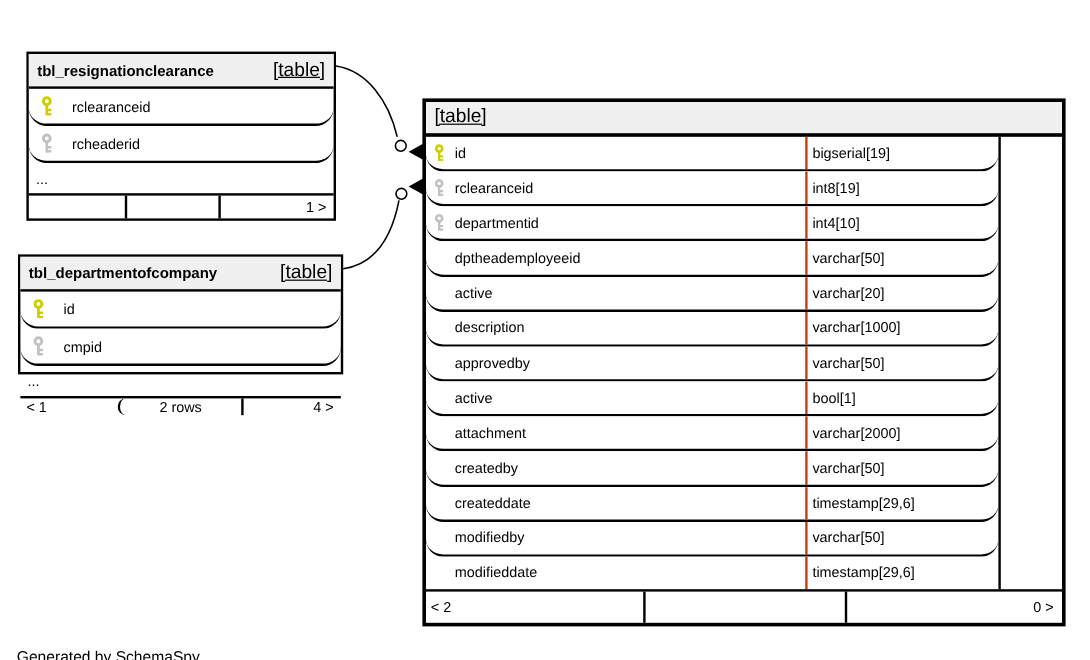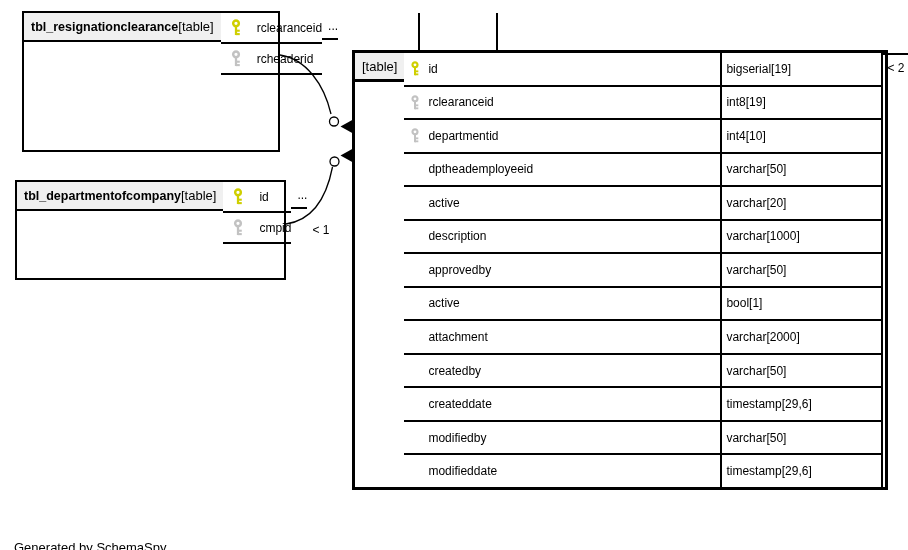--- a/index.html
+++ b/index.html
@@ -3,29 +3,29 @@
 <meta charset="utf-8">
 <style>
   html,body{margin:0;padding:0;}
   body{
     width:908px;height:550px;position:relative;background:#ffffff;
     font-family:"Liberation Sans", sans-serif;font-size:12px;color:#000;
     overflow:hidden;
   }
   .tablebox{
     position:absolute;background:#fff;border:2px solid #000;
-    box-sizing:border-box;display:flex;flex-direction:row;
+    box-sizing:border-box;display:flex;flex-direction:column;margin-top:32px;
   }
   .tb-header{
     background:#f0f0f0;border-bottom:2px solid #000;
     display:flex;justify-content:space-between;align-items:center;
     padding:0 7px;font-weight:bold;font-size:12.5px;flex:none;
   }
-  .badge{font-weight:normal;font-size:13px;}
-  .tb-row{border-bottom:2px solid #000;display:flex;align-items:stretch;flex:none;}
+  .badge{font-weight:normal;font-size:16px;text-decoration:underline;}
+  .tb-row{border-bottom:2px solid #000;display:flex;align-items:stretch;flex:none;border-radius:15px;}
   .cell{display:flex;align-items:center;overflow:hidden;white-space:nowrap;}
   .name-cell{flex:1;}
   .key-icon{flex:none;}
   .key-spacer{display:inline-block;flex:none;}
   .ellipsis-row{border-bottom:2px solid #000;display:flex;align-items:center;padding-left:6px;flex:none;}
   .tb-footer{flex:1;display:flex;align-items:stretch;}
   .tb-footer .fcell{display:flex;align-items:center;box-sizing:border-box;}
 
   
   .t-small .tb-header{height:27px;}
@@ -45,21 +45,21 @@
   #t2 .f-right{flex:1;border-left:2px solid #000;justify-content:flex-end;padding-right:6px;}
 
   
   #t3{left:352px;top:50px;width:536px;height:440px;border-width:3px;}
   #t3 .tb-header{height:26px;border-bottom-width:3px;}
   #t3 .middle{flex:1;display:flex;align-items:stretch;min-height:0;}
   #t3 .cols{width:477px;display:flex;flex-direction:column;}
   #t3 .tb-row{flex:1;height:auto;}
   #t3 .tb-row:last-child{border-bottom:none;}
   #t3 .name-cell{width:310px;flex:none;padding-left:6px;}
-  #t3 .type-cell{flex:1;border-left:2px solid #000000;padding-left:4px;}
+  #t3 .type-cell{flex:1;border-left:2px solid #c2410c;padding-left:4px;}
   #t3 .key-icon,#t3 .key-spacer{width:10px;height:15px;margin-right:8px;}
   #t3 .strip{flex:1;border-left:2px solid #000;}
   #t3 .tb-footer{flex:none;height:26px;border-top:2px solid #000;}
   #t3 .f-left{width:181px;padding-left:4px;}
   #t3 .f-mid{width:168px;border-left:2px solid #000;justify-content:center;}
   #t3 .f-right{flex:1;border-left:2px solid #000;justify-content:flex-end;padding-right:7px;}
 
   #connectors{position:absolute;left:0;top:0;pointer-events:none;}
   #generated-note{position:absolute;left:14px;top:540px;font-size:13px;}
 </style>

